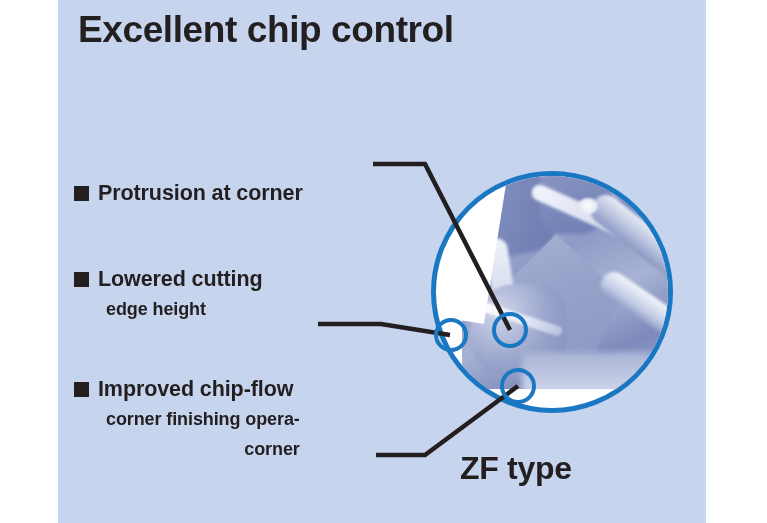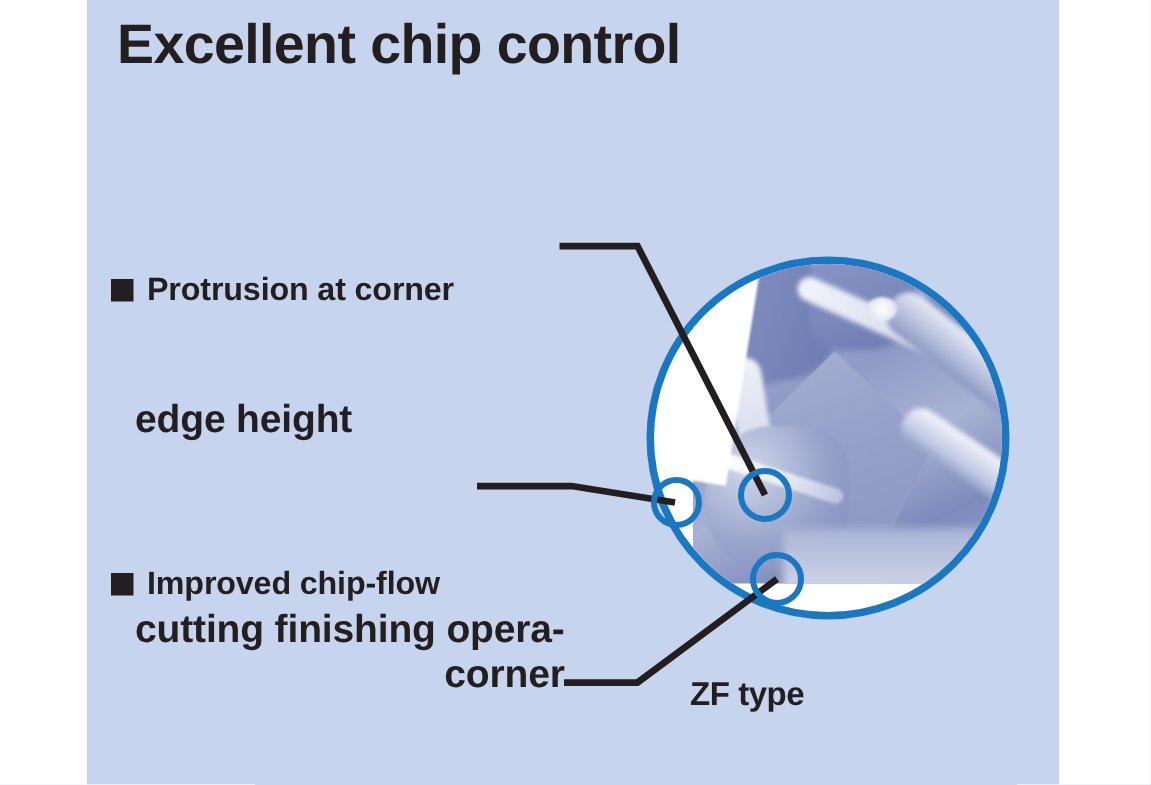--- a/index.html
+++ b/index.html
@@ -29,22 +29,22 @@
   .bullet-row{display:flex;align-items:flex-start;}
   .bullet-sq{
     width:15px;height:15px;background:#231f20;
     margin-top:8px;margin-right:9px;flex:0 0 auto;
   }
   .bullet-text{
     font-size:21.5px;font-weight:bold;color:#231f20;
     line-height:30px;letter-spacing:-0.1px;
   }
   .bullet-cont{
-    font-size:26px;font-weight:bold;color:#231f20;
-    line-height:30px;letter-spacing:-0.1px;margin-left:16px;
+    font-size:18px;font-weight:bold;color:#231f20;
+    line-height:30px;letter-spacing:-0.1px;margin-left:32px;
   }
 
   #item0{left:74px;top:150px;margin-top:28px;}
   #item1{left:74px;top:264px;}
   #item2{left:74px;top:374px;text-align:right;}
 
   
   #circle-wrap{
     position:absolute;left:431px;top:171px;width:242px;height:242px;
   }
@@ -138,49 +138,53 @@
   #ring-edge{left:434px;top:318px;width:34px;height:34px;}
   #ring-prot{left:492px;top:312px;width:36px;height:36px;}
   #ring-flow{left:500px;top:368px;width:36px;height:36px;}
 
   
   #leaders{position:absolute;left:0;top:0;width:767px;height:523px;}
 
   
   #zf{
     position:absolute;left:460px;top:450px;
-    font-size:22px;font-weight:bold;color:#231f20;letter-spacing:-0.3px;
+    font-size:32px;font-weight:bold;color:#231f20;letter-spacing:-0.3px;
   }
 </style>
 </head>
 <body>
 
 <div id="root">
 
   <div id="panel"></div>
 
   <div id="title">Excellent chip control</div>
 
   <div class="bullet-item" id="item0">
     <div class="bullet-row">
       <span class="bullet-sq"></span>
       <span class="bullet-text">Protrusion at corner</span>
     </div>
   </div>
 
   <div class="bullet-item" id="item1">
+    <div class="bullet-row">
+      <span class="bullet-sq"></span>
+      <span class="bullet-text">Lowered cutting</span>
+    </div>
     <div class="bullet-cont">edge height</div>
   </div>
 
   <div class="bullet-item" id="item2">
     <div class="bullet-row">
       <span class="bullet-sq"></span>
       <span class="bullet-text">Improved chip-flow</span>
     </div>
-    <div class="bullet-cont">cutting finishing opera-</div>
+    <div class="bullet-cont">corner finishing opera-</div>
     <div class="bullet-cont">corner</div>
   </div>
 
   <div id="circle-wrap">
     <div id="circle">
       <div id="photo">
         <div class="pshape" id="sh1"></div>
         <div class="pshape" id="sh2"></div>
         <div class="pshape" id="sh10"></div>
         <div class="pshape" id="sh3"></div>

